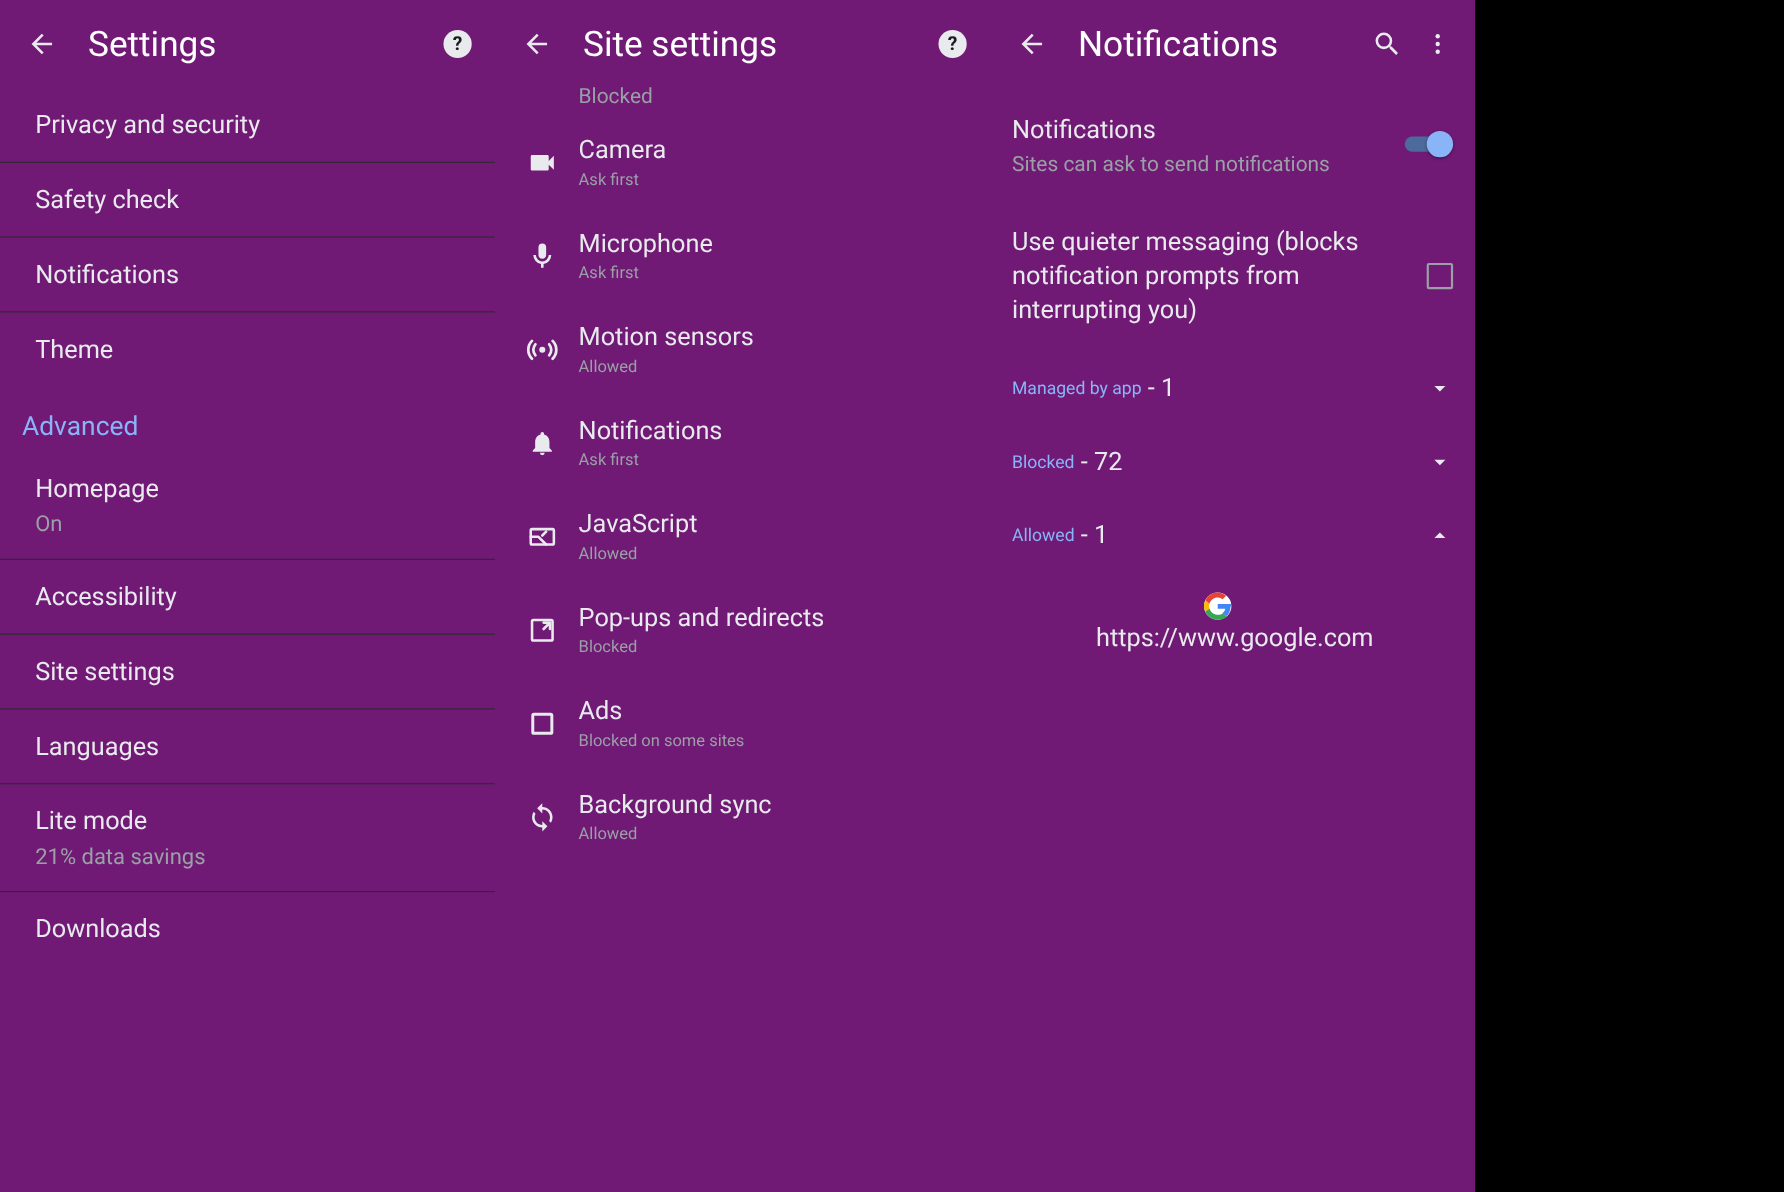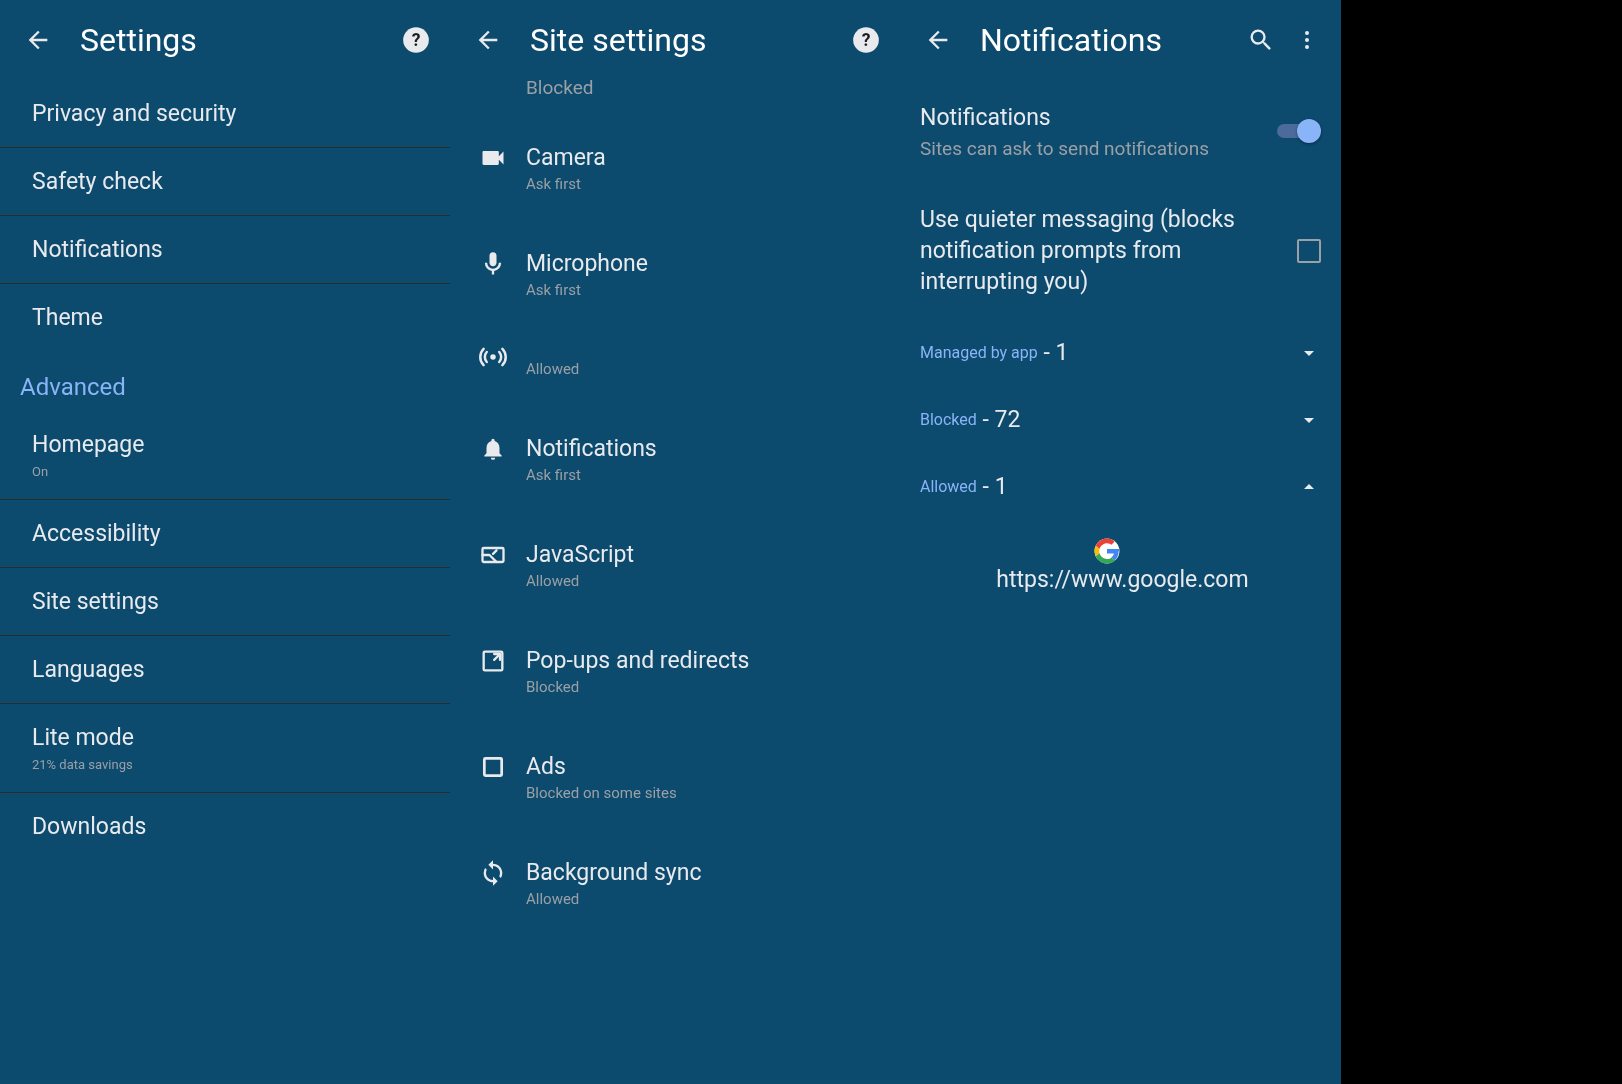--- a/index.html
+++ b/index.html
@@ -7,21 +7,21 @@
     background: #000;
     font-family: Roboto, "Segoe UI", Arial, sans-serif;
     color: #e8eaed;
     width: 1622px;
     height: 1084px;
     display: flex;
     overflow: hidden;
   }
   .panel {
     height: 100%;
-    background: #0c4a6e;
+    background: #701a75;
     overflow: hidden;
     flex: 0 0 auto;
   }
   .panel1 { width: 450px; }
   .panel2 { width: 450px; }
   .panel3 { width: 441px; }
 
   
   .hdr {
     display: flex;
@@ -50,41 +50,41 @@
 
   
   .list { }
   .row {
     padding: 20px 32px;
     border-bottom: 1px solid #2a2b2d;
     cursor: pointer;
   }
   .row.noborder { border-bottom: none; }
   .row .label { font-size: 23px; color: #e8eaed; }
-  .row .sub { font-size: 13px; color: #9aa0a6; margin-top: 6px; }
+  .row .sub { font-size: 20px; color: #9aa0a6; margin-top: 6px; }
   .section-header {
     padding: 22px 20px 10px 20px;
     font-size: 24px;
     color: #8ab4f8;
     font-weight: 400;
   }
 
   
   .row2 {
     display: flex;
     align-items: center;
     padding: 18px 20px 18px 16px;
     cursor: pointer;
   }
   .row2 .icon {
     width: 54px;
     display: flex; align-items: center; justify-content: center;
     flex: 0 0 54px;
   }
-  .row2 .txt { flex: 1; padding-left: 6px; margin-top: 21px; }
+  .row2 .txt { flex: 1; padding-left: 6px; }
   .row2 .txt .label { font-size: 23px; color: #e8eaed; }
   .row2 .txt .sub { font-size: 15px; color: #9aa0a6; margin-top: 4px; }
   .truncated-sub {
     padding-left: 76px; font-size: 19px; color: #9aa0a6;
     margin-top: -4px; margin-bottom: 6px;
   }
 
   
   .p3row {
     display: flex;
@@ -246,20 +246,21 @@
 
     <div class="row2">
       <div class="icon">
         <svg width="30" height="30" viewBox="0 0 24 24" fill="none" stroke="#e8eaed" stroke-width="2">
             <circle cx="12" cy="12" r="2.2" fill="#e8eaed" stroke="none"></circle>
             <path d="M7 8a6 6 0 000 8M17 8a6 6 0 010 8" stroke-linecap="round"></path>
             <path d="M4.5 5.5a9.2 9.2 0 000 13M19.5 5.5a9.2 9.2 0 010 13" stroke-linecap="round"></path>
           </svg>
       </div>
       <div class="txt">
+          <div class="label">Motion sensors</div>
           <div class="sub">Allowed</div>
         </div>
     </div>
 
     <div class="row2">
       <div class="icon">
         <svg width="26" height="26" viewBox="0 0 24 24" fill="#e8eaed">
             <path d="M12 22a2 2 0 002-2h-4a2 2 0 002 2zm6-6V11c0-3.07-1.63-5.64-4.5-6.32V4a1.5 1.5 0 10-3 0v.68C7.63 5.36 6 7.92 6 11v5l-2 2v1h16v-1l-2-2z"></path>
           </svg>
       </div>

